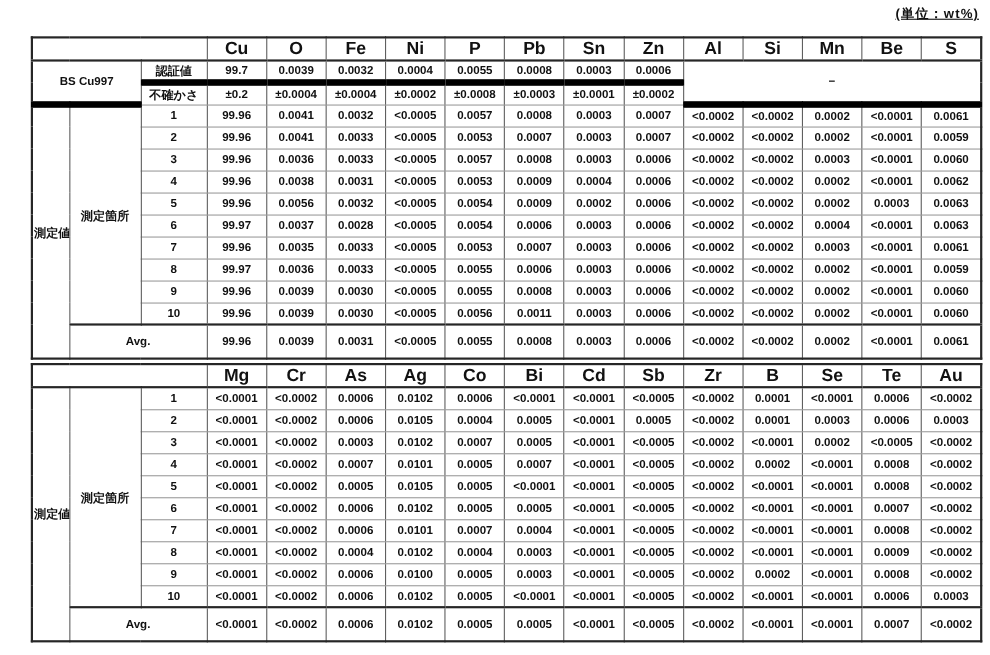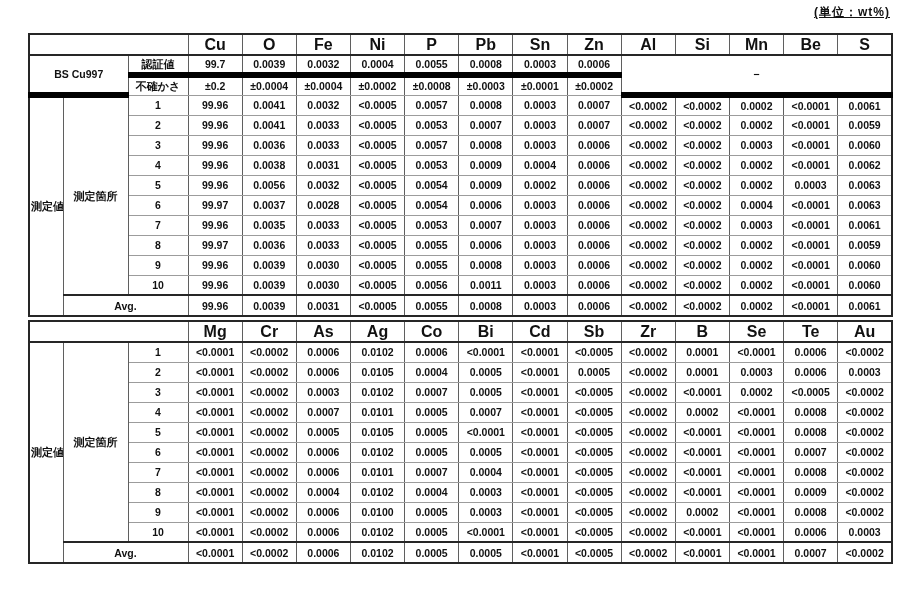--- a/index.html
+++ b/index.html
@@ -35,21 +35,21 @@
     padding: 0 1px;
     height: 20px;
     white-space: nowrap;
     overflow: hidden;
   }
   th { font-size: 16px; margin-top: 32px; }
   .jp { font-size: 11px; }
   tr.elements-row > td, tr.elements-row > th { border-bottom: 2px solid #262626; height: 21px; }
   tr.cert-row > td { border-bottom: 6px solid #000000; }
   tr.uncert-row > td { border-top: 1px solid #c6c6c6; margin-left: 41px; }
-  tr.avg-row > td { border-top: 2px solid #262626; height: 21px; }
+  tr.avg-row > td { border-top: 2px solid #262626; height: 31px; }
 </style>
 </head>
 <body>
 
 <div class="page">
   <div class="unit">(単位：wt%)</div>
   <div class="tables">
     <table>
       <colgroup>
         <col style="width:34px">

